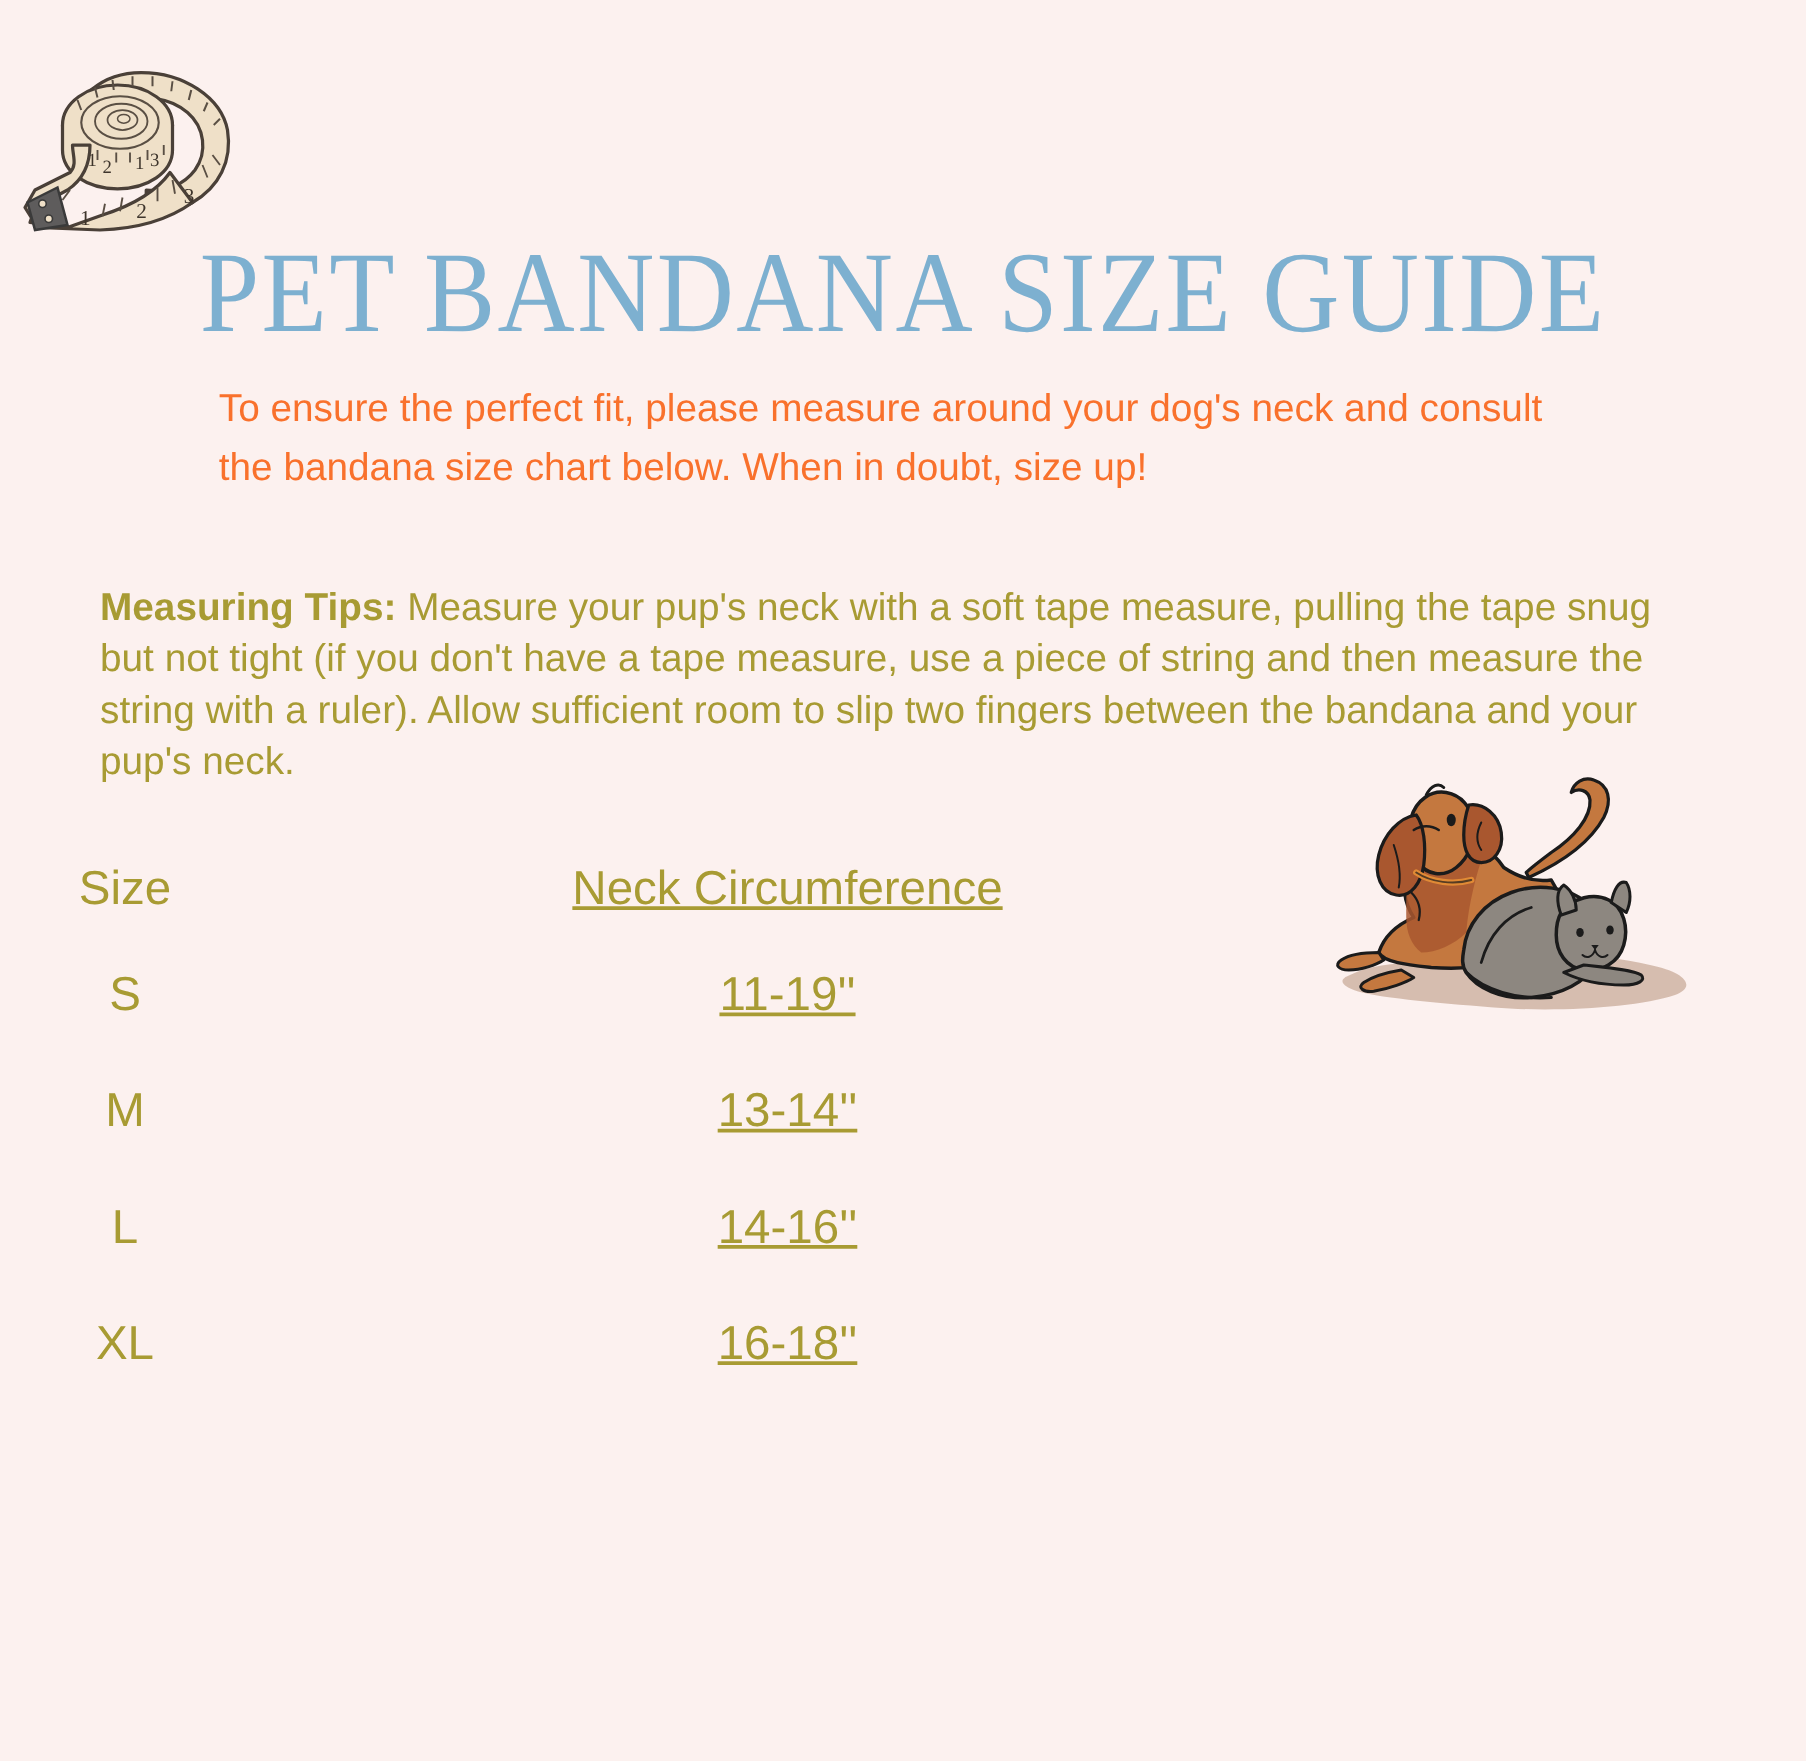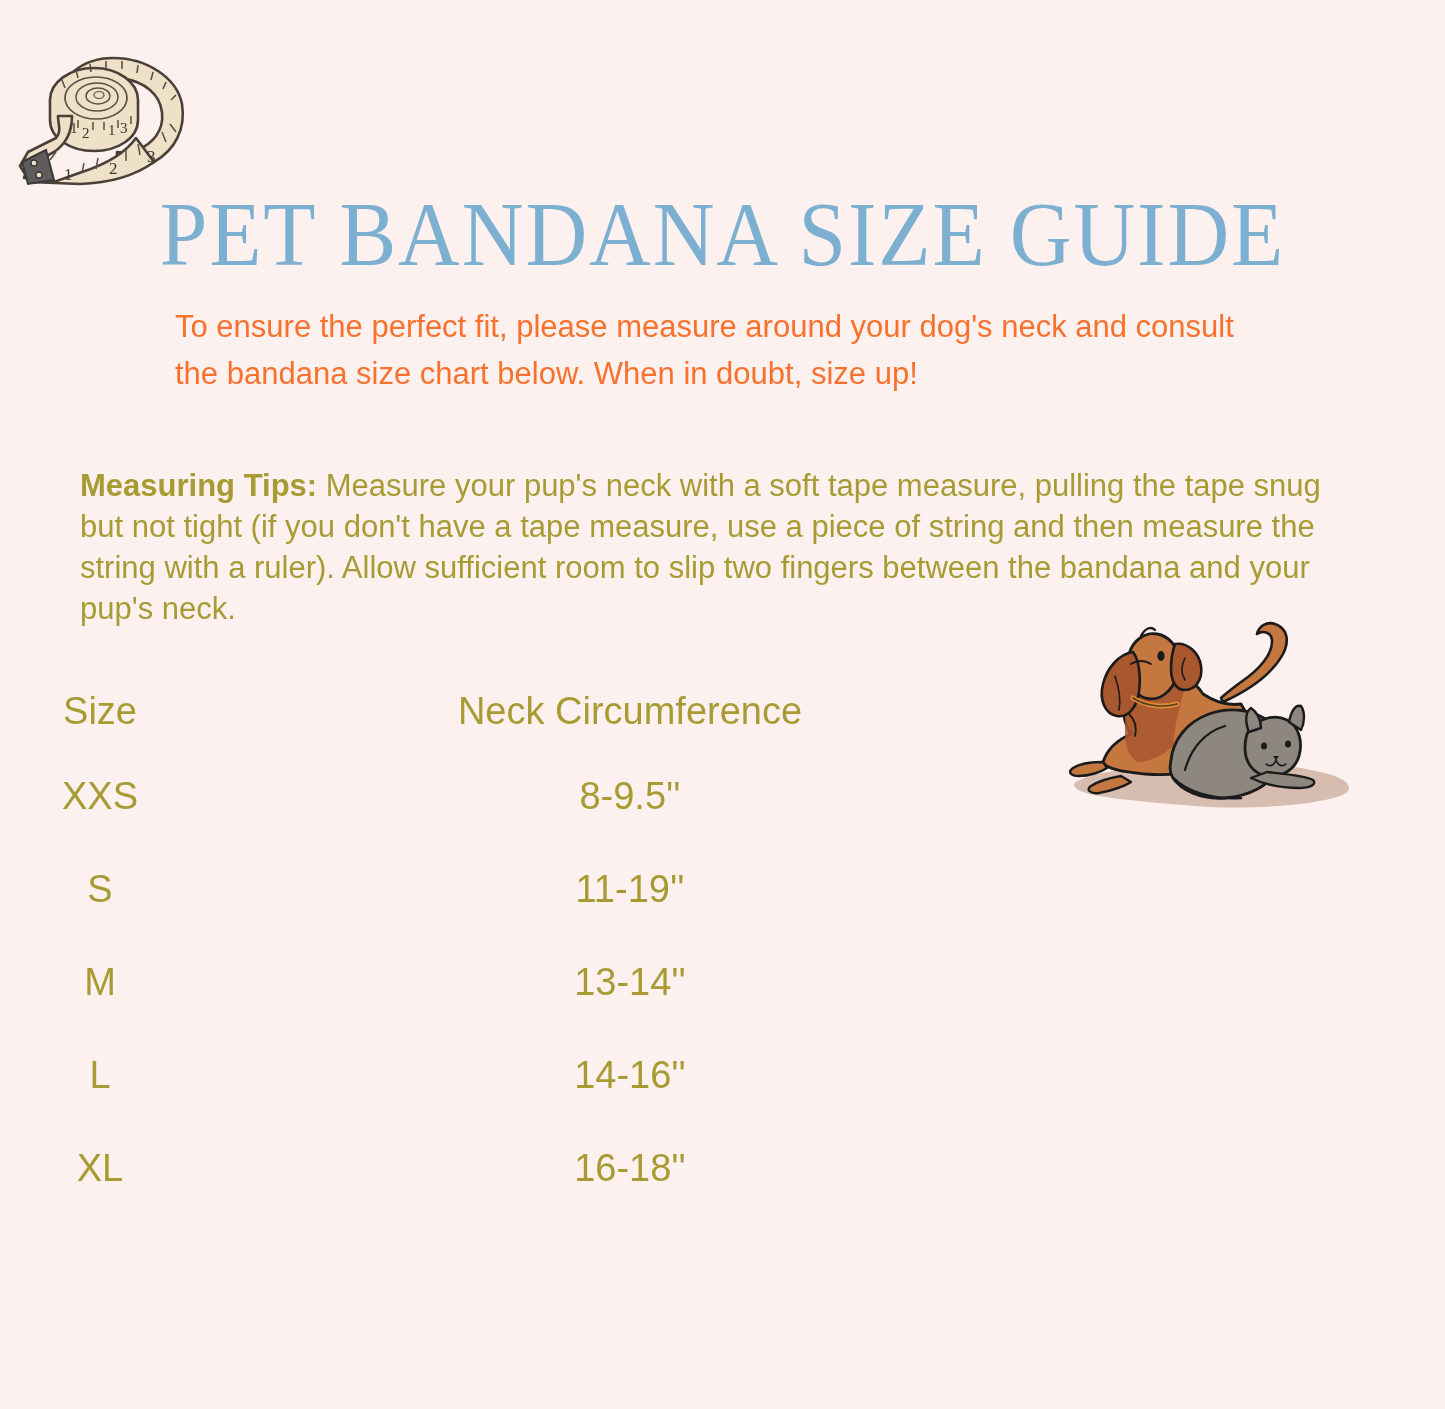--- a/index.html
+++ b/index.html
@@ -102,20 +102,21 @@
     font-size: 38px;
     vertical-align: middle;
   }
   .col-size {
     width: 200px;
     text-align: center;
   }
   .col-neck {
     width: 860px;
     text-align: center;
+    text-decoration: underline;
   }
   th.col-size  { text-align: center; }
   th.col-neck  { text-align: center; }
 
   
   .pets-illo {
     position: absolute;
     left: 1045px;
     top: 610px;
     width: 335px;
@@ -207,24 +208,20 @@
 
   <table class="size-table">
     <thead>
       <tr>
         <th class="col-size">Size</th>
         <th class="col-neck">Neck Circumference</th>
       </tr>
     </thead>
     <tbody>
       <tr>
-        <td class="col-size">XXS</td>
-        <td class="col-neck">8-9.5''</td>
-      </tr>
-      <tr>
         <td class="col-size">S</td>
         <td class="col-neck">11-19''</td>
       </tr>
       <tr>
         <td class="col-size">M</td>
         <td class="col-neck">13-14''</td>
       </tr>
       <tr>
         <td class="col-size">L</td>
         <td class="col-neck">14-16''</td>

